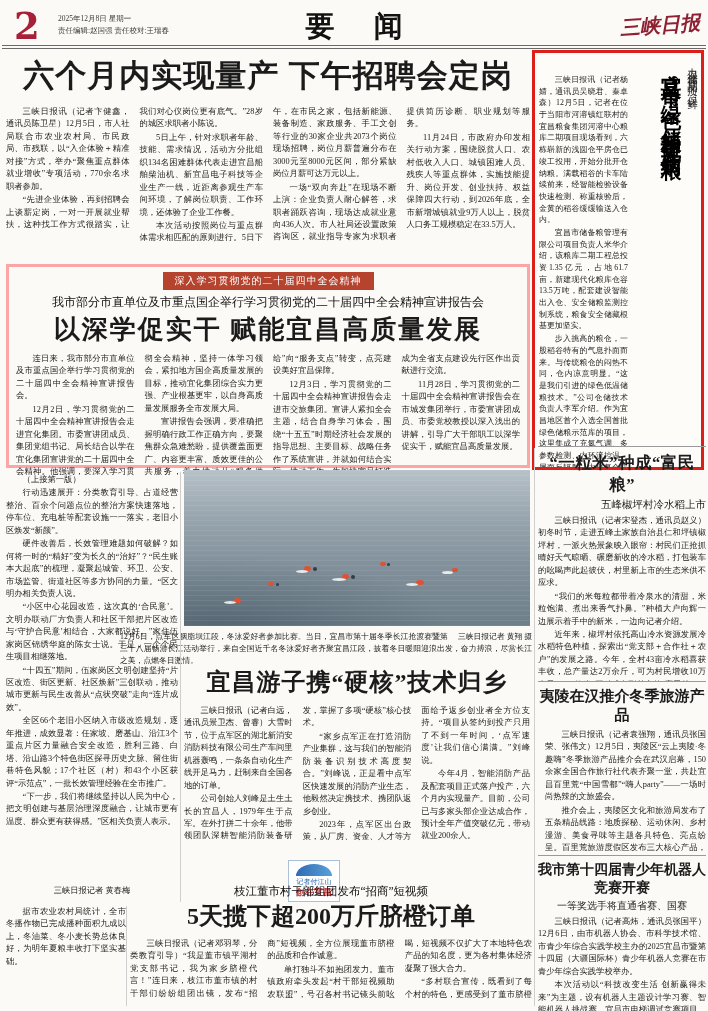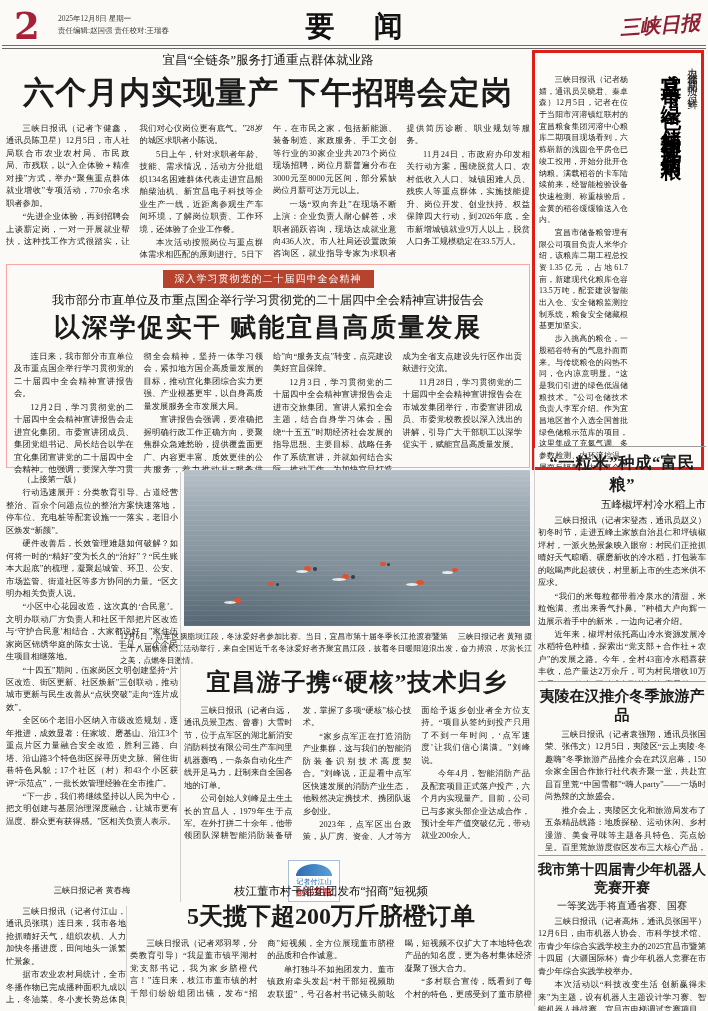--- a/index.html
+++ b/index.html
@@ -33,21 +33,21 @@
 
   
   #grain-box { left:532px; top:50px; width:172px; height:420px; border:3px solid #dc1f18; background:#fdfcf9; }
   #grain-box .rb-inner { display:flex; height:100%; }
   #grain-box .rb-body { width:97px; padding:21px 4px; font-size:7.9px; line-height:1.48; overflow:hidden; }
   #grain-box .rb-heads { flex:1; writing-mode:vertical-rl; padding:6px 2px 4px 0; }
   #grain-box .rb-kicker { font-size:10.5px; letter-spacing:3px; margin-bottom:4px; color:#222; }
   #grain-box .rb-headline { font-size:20.5px; font-weight:bold; letter-spacing:4px; color:#000; }
 
   
-  #study-story { left:6px; top:264px; width:524px; height:204px; border:1px solid #fca5a5; padding-top:3px; }
+  #study-story { left:6px; top:264px; width:524px; height:204px; border:3px solid #fca5a5; padding-top:3px; }
   #study-story .badge { display:inline-block; background:#b5432e; color:#fff; font-size:10px; padding:2px 12px; letter-spacing:1px; }
   #study-story .kicker { margin-top:4px; font-size:12px; }
   #study-story .headline { font-size:26px; font-weight:bold; letter-spacing:2px; margin-top:1px; }
   #study-story .bodytext { margin:6px 7px 0 7px; height:128px; column-count:4; column-gap:10px; }
 
   
   #civic-story { left:6px; top:474px; width:172px; height:426px; }
   #civic-story .bodytext { height:408px; }
   #winter-story { left:6px; top:906px; width:120px; height:100px; }
   #winter-story .bodytext { height:98px; }
@@ -109,21 +109,20 @@
 <div class="abs pagenum">2</div>
 <div class="abs dateblock">
   <div>2025年12月8日 星期一</div>
   <div>责任编辑:赵国强 责任校对:王瑞春</div>
 </div>
 <div class="abs section-title">要 闻</div>
 <div class="abs masthead">三峡日报</div>
 <div class="abs header-rule"></div>
 
 <div class="abs center" id="main-story">
-  <div class="kicker">宜昌“全链条”服务打通重点群体就业路</div>
   <div class="headline">六个月内实现量产 下午招聘会定岗</div>
   <div class="bodytext jt" style="text-align:justify">
       <p class="para">三峡日报讯（记者卞健鑫，通讯员陈卫星）12月5日，市人社局联合市农业农村局、市民政局、市残联，以“入企体验＋精准对接”方式，举办“聚焦重点群体就业增收”专项活动，770余名求职者参加。</p>
       <p class="para">“先进企业体验，再到招聘会上谈薪定岗，一对一开展就业帮扶，这种找工作方式很踏实，让我们对心仪岗位更有底气。”28岁的城区求职者小陈说。</p>
       <p class="para">5日上午，针对求职者年龄、技能、需求情况，活动方分批组织134名困难群体代表走进宜昌船舶柴油机、新宜昌电子科技等企业生产一线，近距离参观生产车间环境，了解岗位职责、工作环境，还体验了企业工作餐。</p>
       <p class="para">本次活动按照岗位与重点群体需求相匹配的原则进行。5日下午，在市民之家，包括新能源、装备制造、家政服务、手工文创等行业的30家企业共2073个岗位现场招聘，岗位月薪普遍分布在3000元至8000元区间，部分紧缺岗位月薪可达万元以上。</p>
       <p class="para">一场“双向奔赴”在现场不断上演：企业负责人耐心解答，求职者踊跃咨询，现场达成就业意向436人次。市人社局还设置政策咨询区，就业指导专家为求职者提供简历诊断、职业规划等服务。</p>
       <p class="para">11月24日，市政府办印发相关行动方案，围绕脱贫人口、农村低收入人口、城镇困难人员、残疾人等重点群体，实施技能提升、岗位开发、创业扶持、权益保障四大行动，到2026年底，全市新增城镇就业9万人以上，脱贫人口务工规模稳定在33.5万人。</p>
     </div>
 </div>
@@ -163,21 +162,20 @@
       <p class="para">“小区中心花园改造，这次真的‘合民意’。文明办联动厂方负责人和社区干部把片区改造与‘守护合民意’相结合，大家都说好。”家住伍家岗区锦绣华庭的陈女士说。于是，一个个民生项目相继落地。</p>
       <p class="para">“十四五”期间，伍家岗区文明创建坚持“片区改造、街区更新、社区焕新”三创联动，推动城市更新与民生改善从“点状突破”走向“连片成效”。</p>
       <p class="para">全区66个老旧小区纳入市级改造规划，逐年推进，成效显著：任家坡、磨基山、沿江3个重点片区力量融合安全改造，胜利三路、白塔、沿山路3个特色街区探寻历史文脉、留住街巷特色风貌；17个社区（村）和43个小区获评“示范点”，一批长效管理经验在全市推广。</p>
       <p class="para">“下一步，我们将继续坚持以人民为中心，把文明创建与基层治理深度融合，让城市更有温度、群众更有获得感。”区相关负责人表示。</p>
     </div>
   <div class="byline">三峡日报记者 黄春梅</div>
 </div>
 
 <div class="abs" id="winter-story">
   <div class="bodytext jt">
-      <p class="para">三峡日报讯（记者付江山，通讯员张琪）连日来，我市各地抢抓晴好天气，组织农机、人力加快冬播进度，田间地头一派繁忙景象。</p>
       <p class="para">据市农业农村局统计，全市冬播作物已完成播种面积九成以上，冬油菜、冬小麦长势总体良好，为明年夏粮丰收打下坚实基础。</p>
     </div>
 </div>
 
 <div class="abs" id="photo">
   <div class="ripples"></div>
   <span class="swimmer buoy" style="left:120px;top:96px;width:7px;height:5px"></span>
   <span class="swimmer head" style="left:129px;top:97px;width:4px;height:4px"></span>
   <span class="swimmer splash" style="left:112px;top:100px;width:12px;height:3px"></span>
   <span class="swimmer buoy" style="left:158px;top:104px;width:7px;height:5px"></span>

